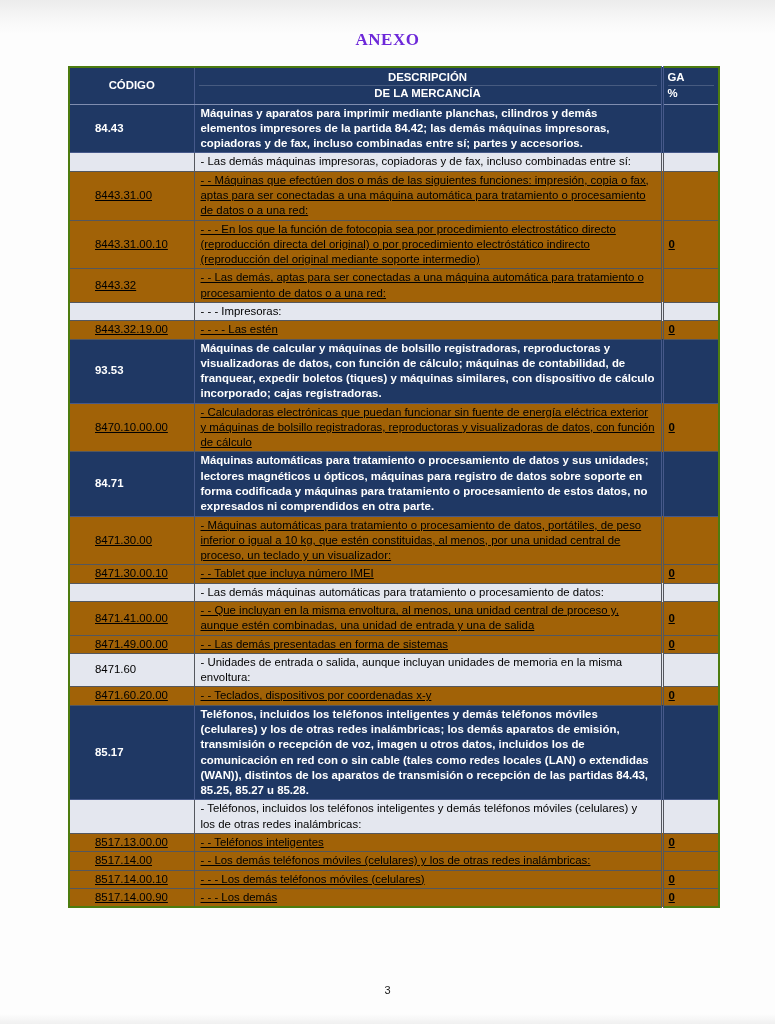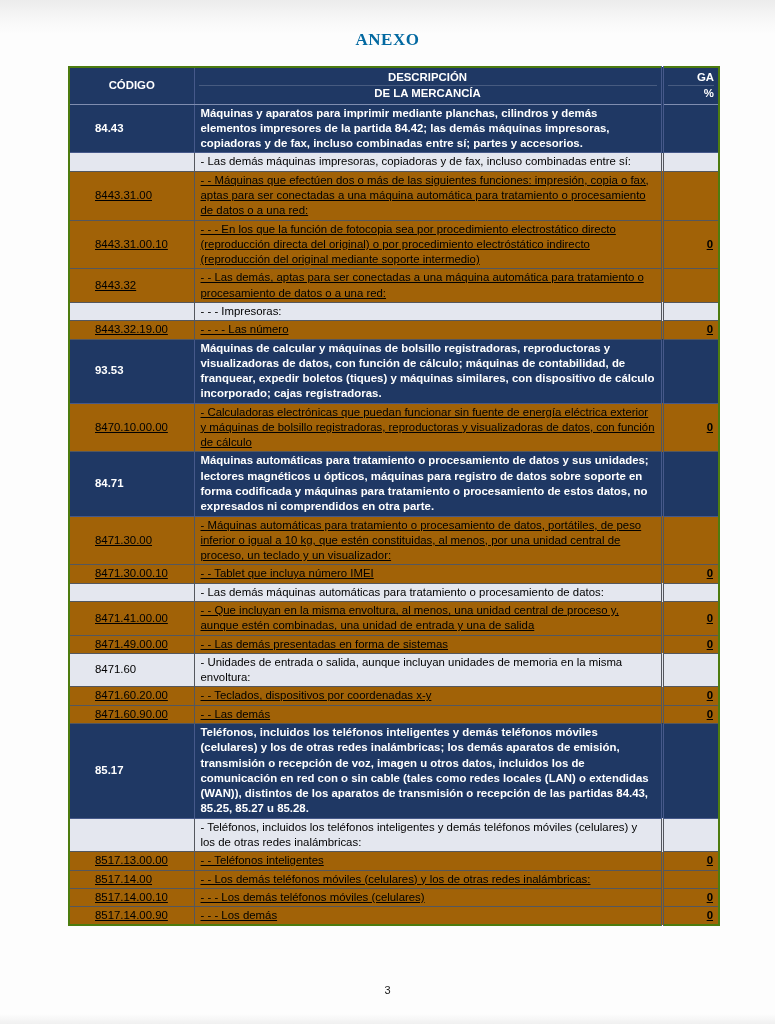--- a/index.html
+++ b/index.html
@@ -31,21 +31,21 @@
   }
   .doc-title{
     position:relative;
     margin:0;
     padding-top:30px;
     text-align:center;
     font-family:"Liberation Serif","DejaVu Serif",serif;
     font-size:17px;
     font-weight:bold;
     letter-spacing:.5px;
-    color:#0369a1;
+    color:#6d28d9;
   }
   table.tariff{
     position:relative;
     margin:16px 0 0 68px;
     width:650px;
     border-collapse:collapse;
     table-layout:fixed;
     font-size:11.4px;
     line-height:1.34;
     color:var(--text);
@@ -69,21 +69,21 @@
     border-color:var(--section-border);
     border-bottom:1px solid #7f8db0;
     padding:2px 4px;
   }
   .th-line{display:block;}
   .th-line + .th-line{border-top:1px solid rgba(255,255,255,.18);}
   th.h-codigo{vertical-align:middle;}
 
   td.cell-ga, th.h-ga{
     border-left:3px double var(--grid-border);
-    text-align:right;
+    text-align:left;
     font-weight:bold;
     margin-top:8px;
   }
   th.h-ga{border-left:3px double var(--section-border);}
 
   tr.section td{
     background:var(--section-bg);
     color:#fff;
     font-weight:bold;
     border-color:var(--section-border);
@@ -160,21 +160,21 @@
           <td class="cell-desc">- - Las demás, aptas para ser conectadas a una máquina automática para tratamiento o procesamiento de datos o a una red:</td>
           <td class="cell-ga"></td>
         </tr>
         <tr class="subheading">
           <td class="cell-code"></td>
           <td class="cell-desc">- - - Impresoras:</td>
           <td class="cell-ga"></td>
         </tr>
         <tr class="item">
           <td class="cell-code">8443.32.19.00</td>
-          <td class="cell-desc">- - - - Las número</td>
+          <td class="cell-desc">- - - - Las estén</td>
           <td class="cell-ga">0</td>
         </tr>
         <tr class="section">
           <td class="cell-code">93.53</td>
           <td class="cell-desc">Máquinas de calcular y máquinas de bolsillo registradoras, reproductoras y visualizadoras de datos, con función de cálculo; máquinas de contabilidad, de franquear, expedir boletos (tiques) y máquinas similares, con dispositivo de cálculo incorporado; cajas registradoras.</td>
           <td class="cell-ga"></td>
         </tr>
         <tr class="item">
           <td class="cell-code">8470.10.00.00</td>
           <td class="cell-desc">- Calculadoras electrónicas que puedan funcionar sin fuente de energía eléctrica exterior y máquinas de bolsillo registradoras, reproductoras y visualizadoras de datos, con función de cálculo</td>
@@ -213,25 +213,20 @@
         <tr class="subheading">
           <td class="cell-code">8471.60</td>
           <td class="cell-desc">- Unidades de entrada o salida, aunque incluyan unidades de memoria en la misma envoltura:</td>
           <td class="cell-ga"></td>
         </tr>
         <tr class="item">
           <td class="cell-code">8471.60.20.00</td>
           <td class="cell-desc">- - Teclados, dispositivos por coordenadas x-y</td>
           <td class="cell-ga">0</td>
         </tr>
-        <tr class="item">
-          <td class="cell-code">8471.60.90.00</td>
-          <td class="cell-desc">- - Las demás</td>
-          <td class="cell-ga">0</td>
-        </tr>
         <tr class="section">
           <td class="cell-code">85.17</td>
           <td class="cell-desc">Teléfonos, incluidos los teléfonos inteligentes y demás teléfonos móviles (celulares) y los de otras redes inalámbricas; los demás aparatos de emisión, transmisión o recepción de voz, imagen u otros datos, incluidos los de comunicación en red con o sin cable (tales como redes locales (LAN) o extendidas (WAN)), distintos de los aparatos de transmisión o recepción de las partidas 84.43, 85.25, 85.27 u 85.28.</td>
           <td class="cell-ga"></td>
         </tr>
         <tr class="subheading">
           <td class="cell-code"></td>
           <td class="cell-desc">- Teléfonos, incluidos los teléfonos inteligentes y demás teléfonos móviles (celulares) y los de otras redes inalámbricas:</td>
           <td class="cell-ga"></td>
         </tr>

